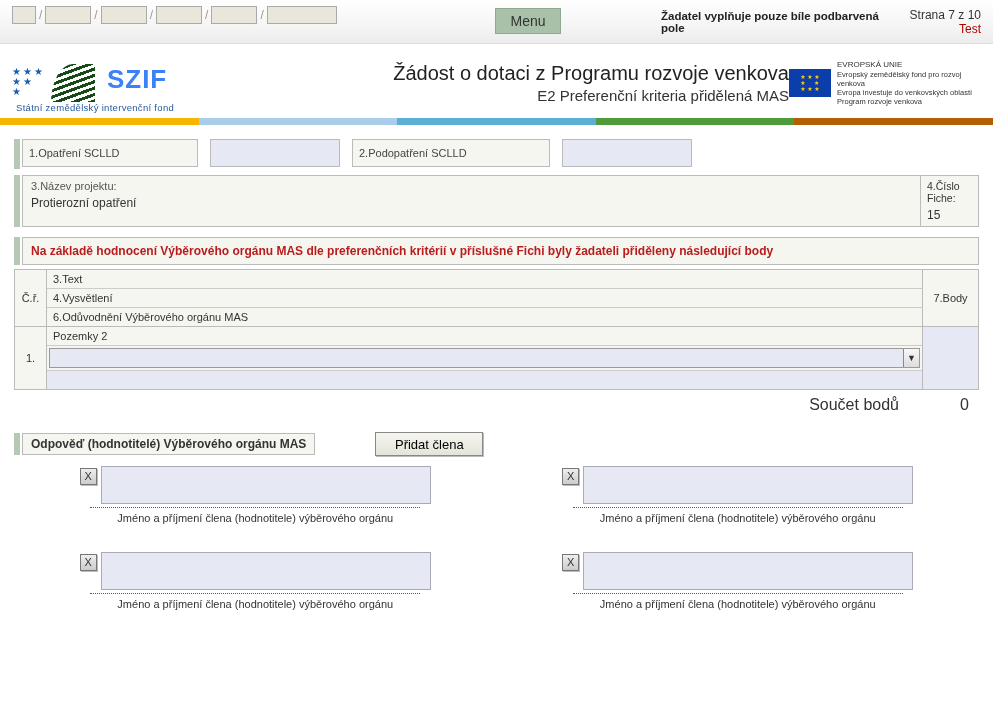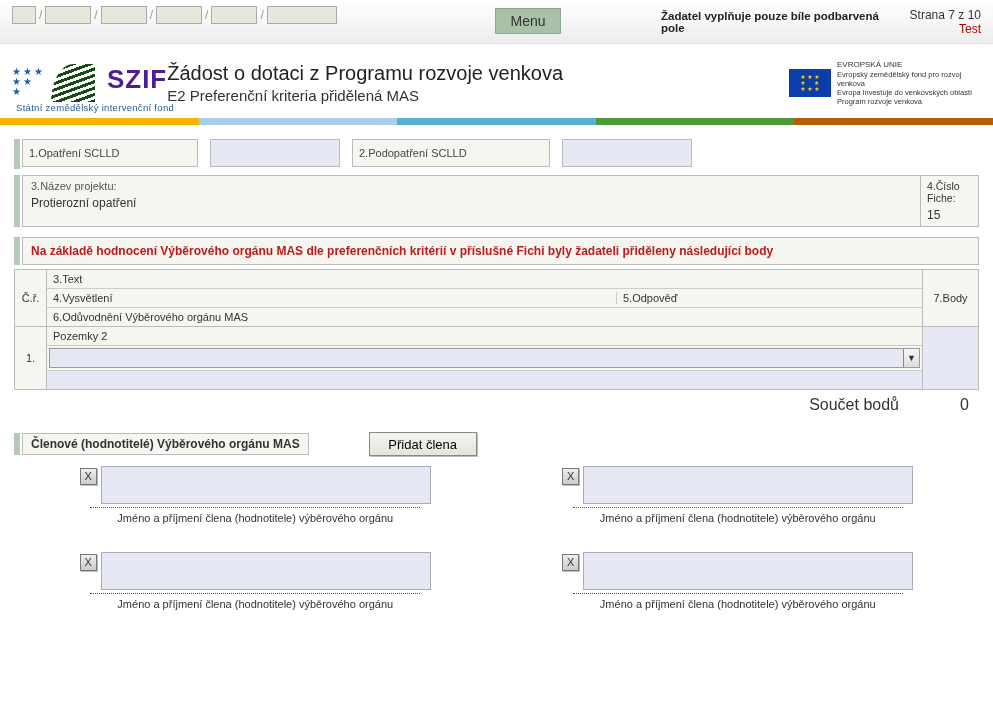--- a/index.html
+++ b/index.html
@@ -64,24 +64,24 @@
     height: 74px;
     background:#fff;
     position:relative;
   }
   .szif-logo { display:flex; align-items:flex-start; gap:6px; }
   .szif-stars { display:flex; flex-direction:column; gap:2px; color:#1a5dab; font-size:10px; letter-spacing:2px; line-height:1; padding-top:3px;}
   .szif-lines { width:44px; height:38px; position:relative; }
   .szif-lines::before, .szif-lines::after { content:''; position:absolute; }
   .szif-lines { background: repeating-linear-gradient(160deg, #184a18 0 3px, #fff 3px 6px); border-top-left-radius:22px 38px; }
   .szif-text { margin-left:6px; }
-  .szif-text .big { font-size:26px; font-weight:bold; color:#4c1d95; font-family: Arial, sans-serif; letter-spacing:1px;}
+  .szif-text .big { font-size:26px; font-weight:bold; color:#3b82f6; font-family: Arial, sans-serif; letter-spacing:1px;}
   .szif-under { color:#285a9b; font-size:9.5px; letter-spacing:.3px; margin-top:2px; }
 
-  .titles { flex:1; text-align:left; }
+  .titles { flex:1; text-align:right; }
   .titles .t1 { font-size:20px; color:#222; }
   .titles .t2 { font-size:15px; color:#333; margin-top:2px; }
 
   .eu-block { display:flex; align-items:center; gap:6px; padding-right:4px;}
   .eu-flag {
     width:42px; height:28px; background:#0b3eab; position:relative; border:1px solid #0b3eab;
   }
   .eu-flag .ring { position:absolute; inset:0; display:flex; align-items:center; justify-content:center; color:#fc0; font-size:6px; line-height:1;}
   .eu-text { font-size:7.5px; line-height:1.2; color:#333; width:140px;}
   .eu-text .l1 { font-size:8px; }
@@ -324,21 +324,20 @@
 
     <div class="crit-table">
       <div class="crit-head">
         <div class="colA">Č.ř.</div>
         <div class="colB">
           <div class="line">
               <span class="sub1">3.Text</span>
             </div>
           <div class="line">
             <span class="sub1">4.Vysvětlení</span>
-            <span class="sub2">5.Odpověď</span>
           </div>
           <div class="line">
               <span class="sub1">6.Odůvodnění Výběrového orgánu MAS</span>
             </div>
         </div>
         <div class="colC">7.Body</div>
       </div>
 
       <div class="crit-row">
         <div class="colA">1.</div>
@@ -361,21 +360,21 @@
     </div>
 
     <div class="sum-row">
       <span>Součet bodů</span>
       <span class="val">0</span>
     </div>
 
     <div class="members-title-row">
       <div class="title">
         <span class="greybar"></span>
-        <div class="txt">Členové (hodnotitelé) Výběrového orgánu MAS</div>
+        <div class="txt">Odpověď (hodnotitelé) Výběrového orgánu MAS</div>
       </div>
       <button class="add-btn">Přidat člena</button>
     </div>
 
     <div class="members-grid">
       <div class="member-cell">
         <div class="member-input-row">
           <div class="xbtn">X</div>
           <div class="member-field"></div>
         </div>

